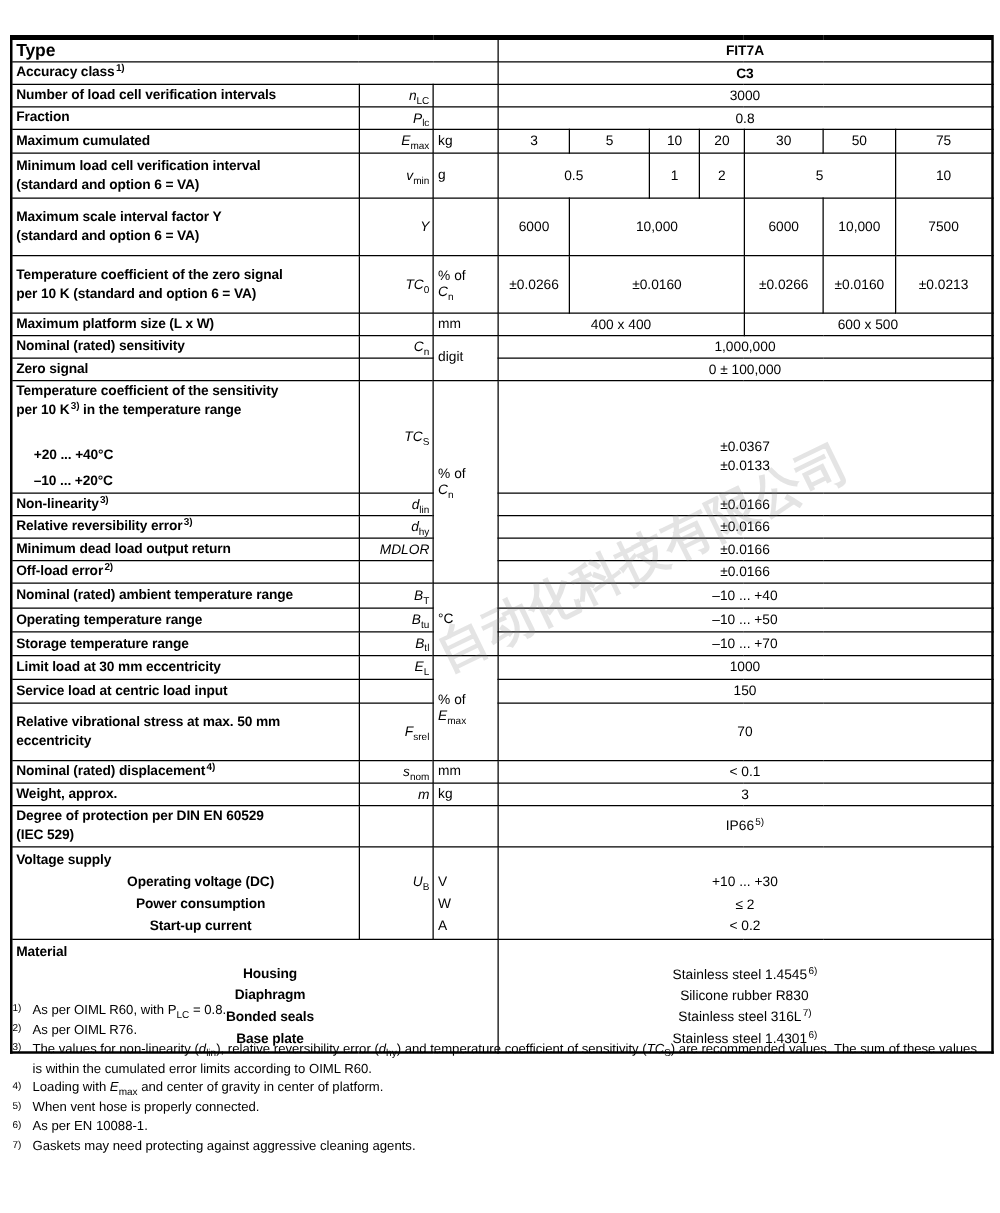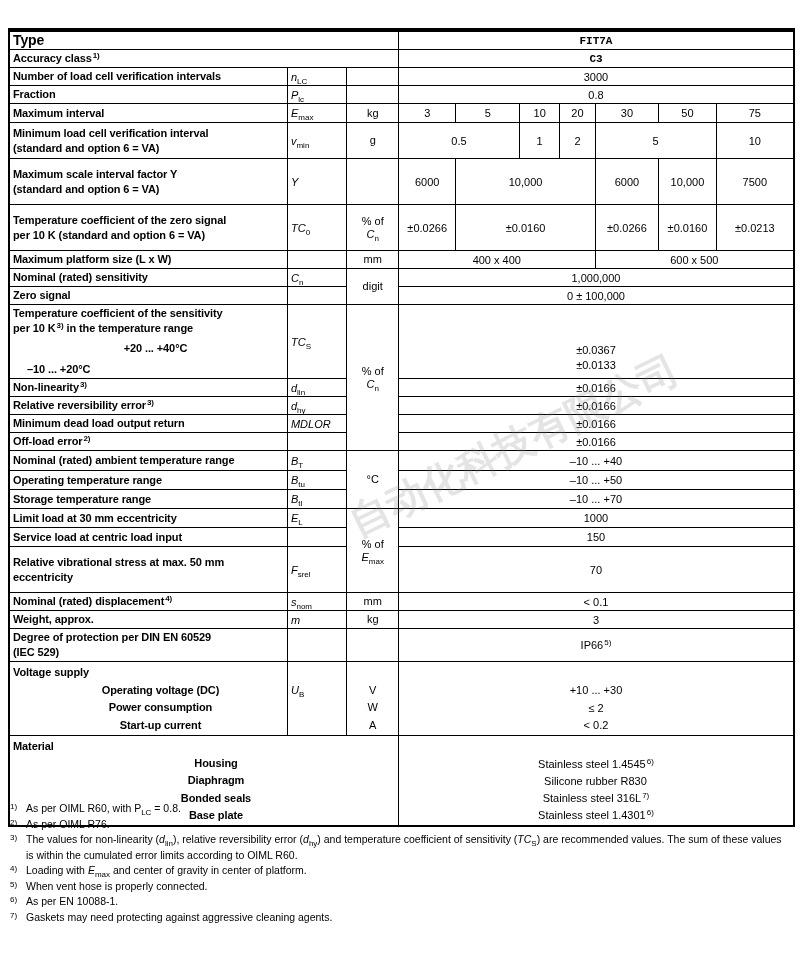--- a/index.html
+++ b/index.html
@@ -3,32 +3,32 @@
 <meta charset="utf-8">
 <style>
   html,body{margin:0;padding:0;background:#fff;}
   .page{position:relative;width:800px;height:970px;background:#ffffff;overflow:hidden;
         font-family:"Liberation Sans",sans-serif;color:#000;}
   table.spec{position:absolute;left:8px;top:28px;width:787px;border-collapse:collapse;
         table-layout:fixed;font-size:11px;color:#000;
         border:2px solid #000;border-top:4px solid #000;}
   table.spec td{border:1px solid #000;padding:1px 3px;vertical-align:middle;overflow:hidden;}
   td.lbl{font-weight:bold;text-align:left;padding-left:6px;line-height:15px;letter-spacing:-0.1px;}
-  td.sym{text-align:left;}
+  td.sym{text-align:right;}
   td.sym i{font-style:italic;}
-  td.unit{text-align:center;line-height:13px;}
+  td.unit{text-align:left;line-height:13px;}
   td.val{text-align:center;line-height:14px;}
-  .bold{font-weight:bold;font-family:Liberation Mono, monospace;}
+  .bold{font-weight:bold;}
   .type-lbl{font-size:14px;}
   sub{font-size:8px;font-style:normal;vertical-align:baseline;position:relative;top:3px;line-height:0;}
   sup{font-size:8px;font-weight:inherit;vertical-align:baseline;position:relative;top:-4px;line-height:0;margin-left:1px;}
   tr.h17{height:17px}tr.h18{height:18px}tr.h19{height:19px}tr.h20{height:20px}
   tr.h31{height:31px}tr.h35{height:46px}tr.h36{height:36px}tr.h68{height:68px}
   tr.h73{height:73px}tr.h89{height:89px}
-  .range{margin-top:5px;padding-left:14px;text-align:center;}
+  .range{margin-top:21px;padding-left:14px;}
   .rangeb{margin-top:6px;padding-left:14px;}
   .tcsvals{padding-top:32px;line-height:15px;}
   .vtop{vertical-align:top !important;padding-top:2px !important;}
   .stack4{display:grid;grid-template-rows:repeat(4,17.5px);align-items:center;}
   .stack5{display:grid;grid-template-rows:repeat(5,17.2px);align-items:center;}
   .indent{padding-left:24px;text-align:center;}
   .watermark{position:absolute;left:340px;top:500px;transform:rotate(-26deg);transform-origin:0 0;
         font-size:40px;font-weight:bold;color:rgba(130,130,130,0.22);white-space:nowrap;
         pointer-events:none;z-index:5;}
   .footnotes{position:absolute;left:10px;top:801px;width:782px;font-size:10.5px;line-height:15.5px;}
@@ -76,21 +76,21 @@
     </tr>
 
     <tr class="h18">
       <td class="lbl">Fraction</td>
       <td class="sym"><i>P</i><sub>lc</sub></td>
       <td class="unit"></td>
       <td class="val" colspan="7">0.8</td>
     </tr>
 
     <tr class="h19">
-      <td class="lbl">Maximum interval</td>
+      <td class="lbl">Maximum cumulated</td>
       <td class="sym"><i>E</i><sub>max</sub></td>
       <td class="unit">kg</td>
       <td class="val">3</td>
       <td class="val">5</td>
       <td class="val">10</td>
       <td class="val">20</td>
       <td class="val">30</td>
       <td class="val">50</td>
       <td class="val">75</td>
     </tr>

